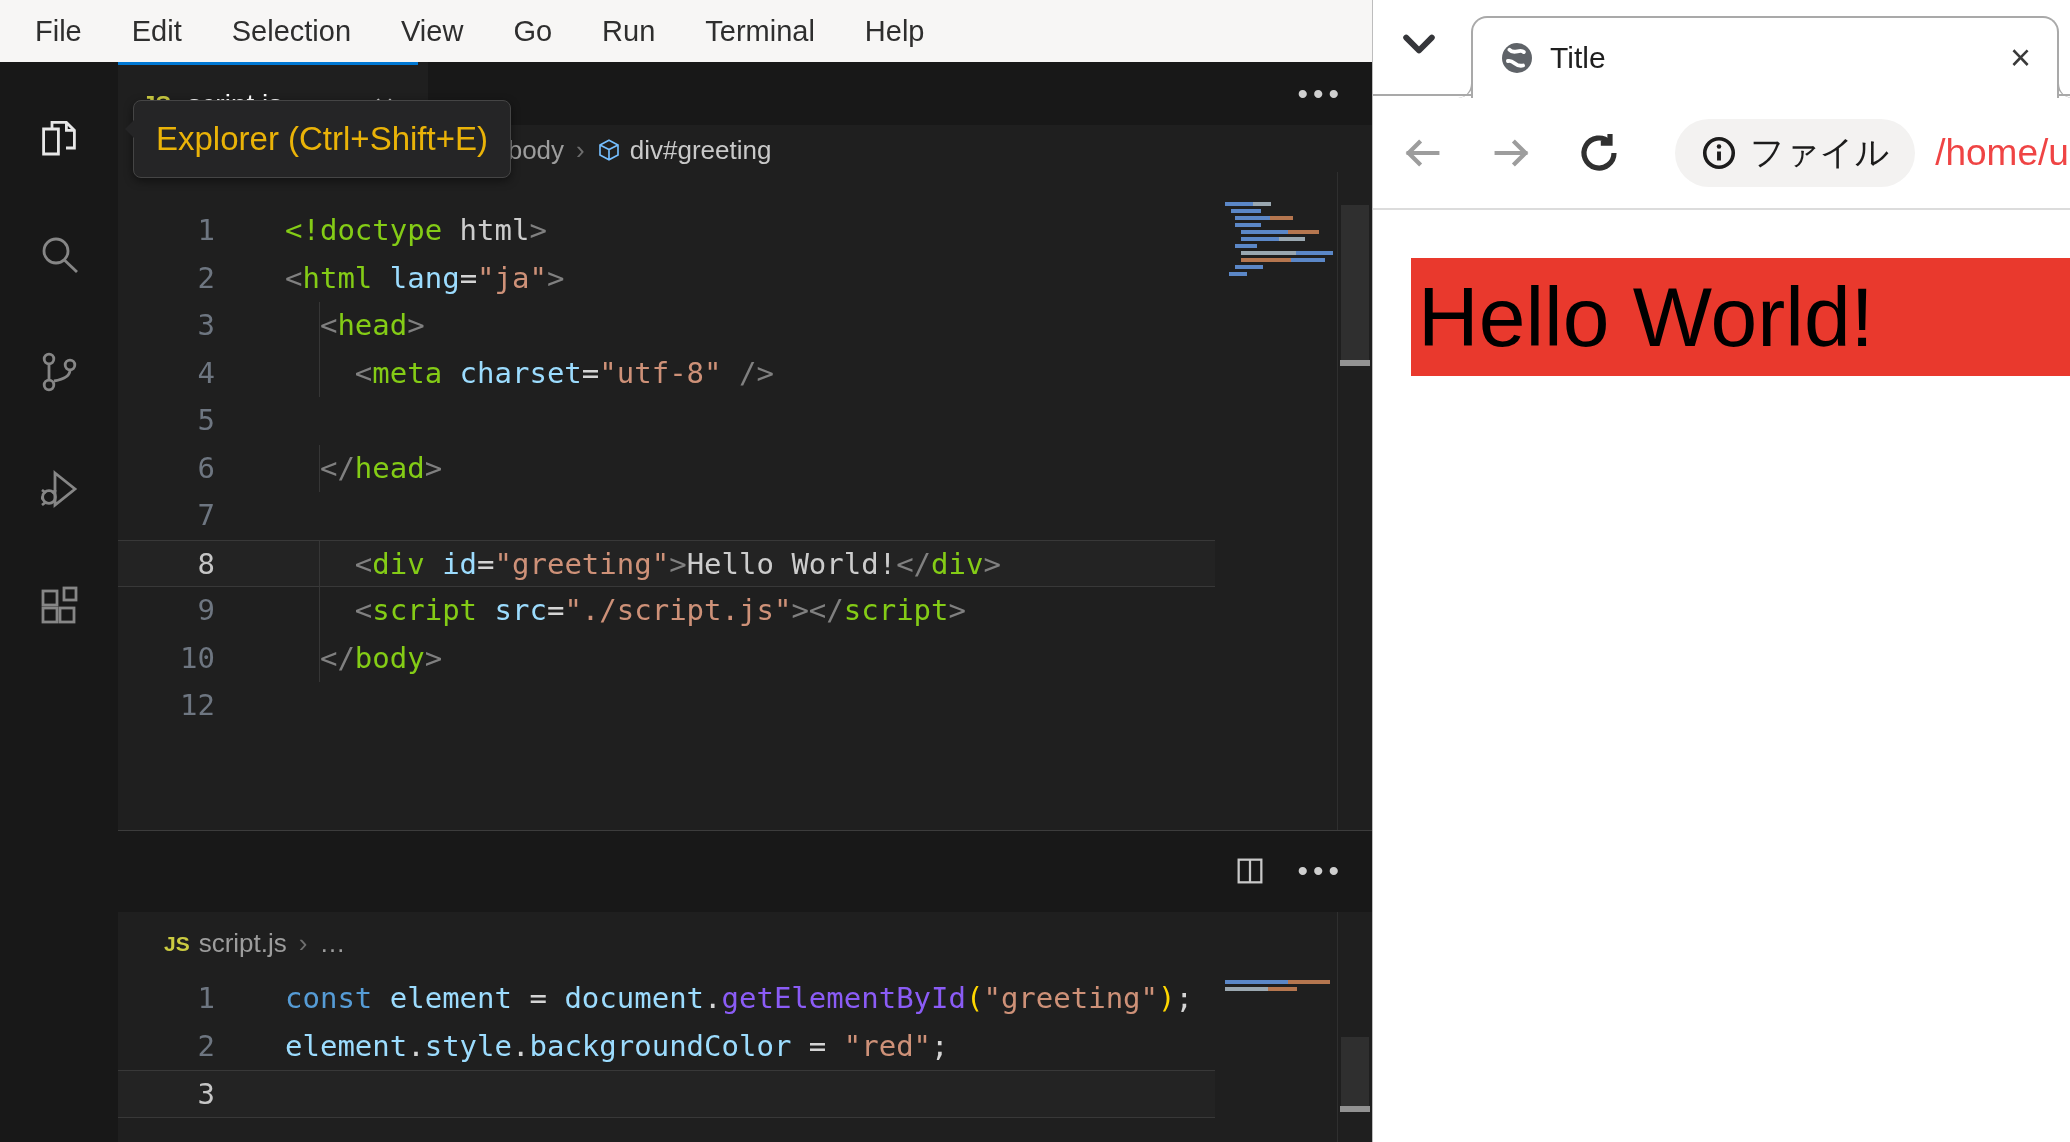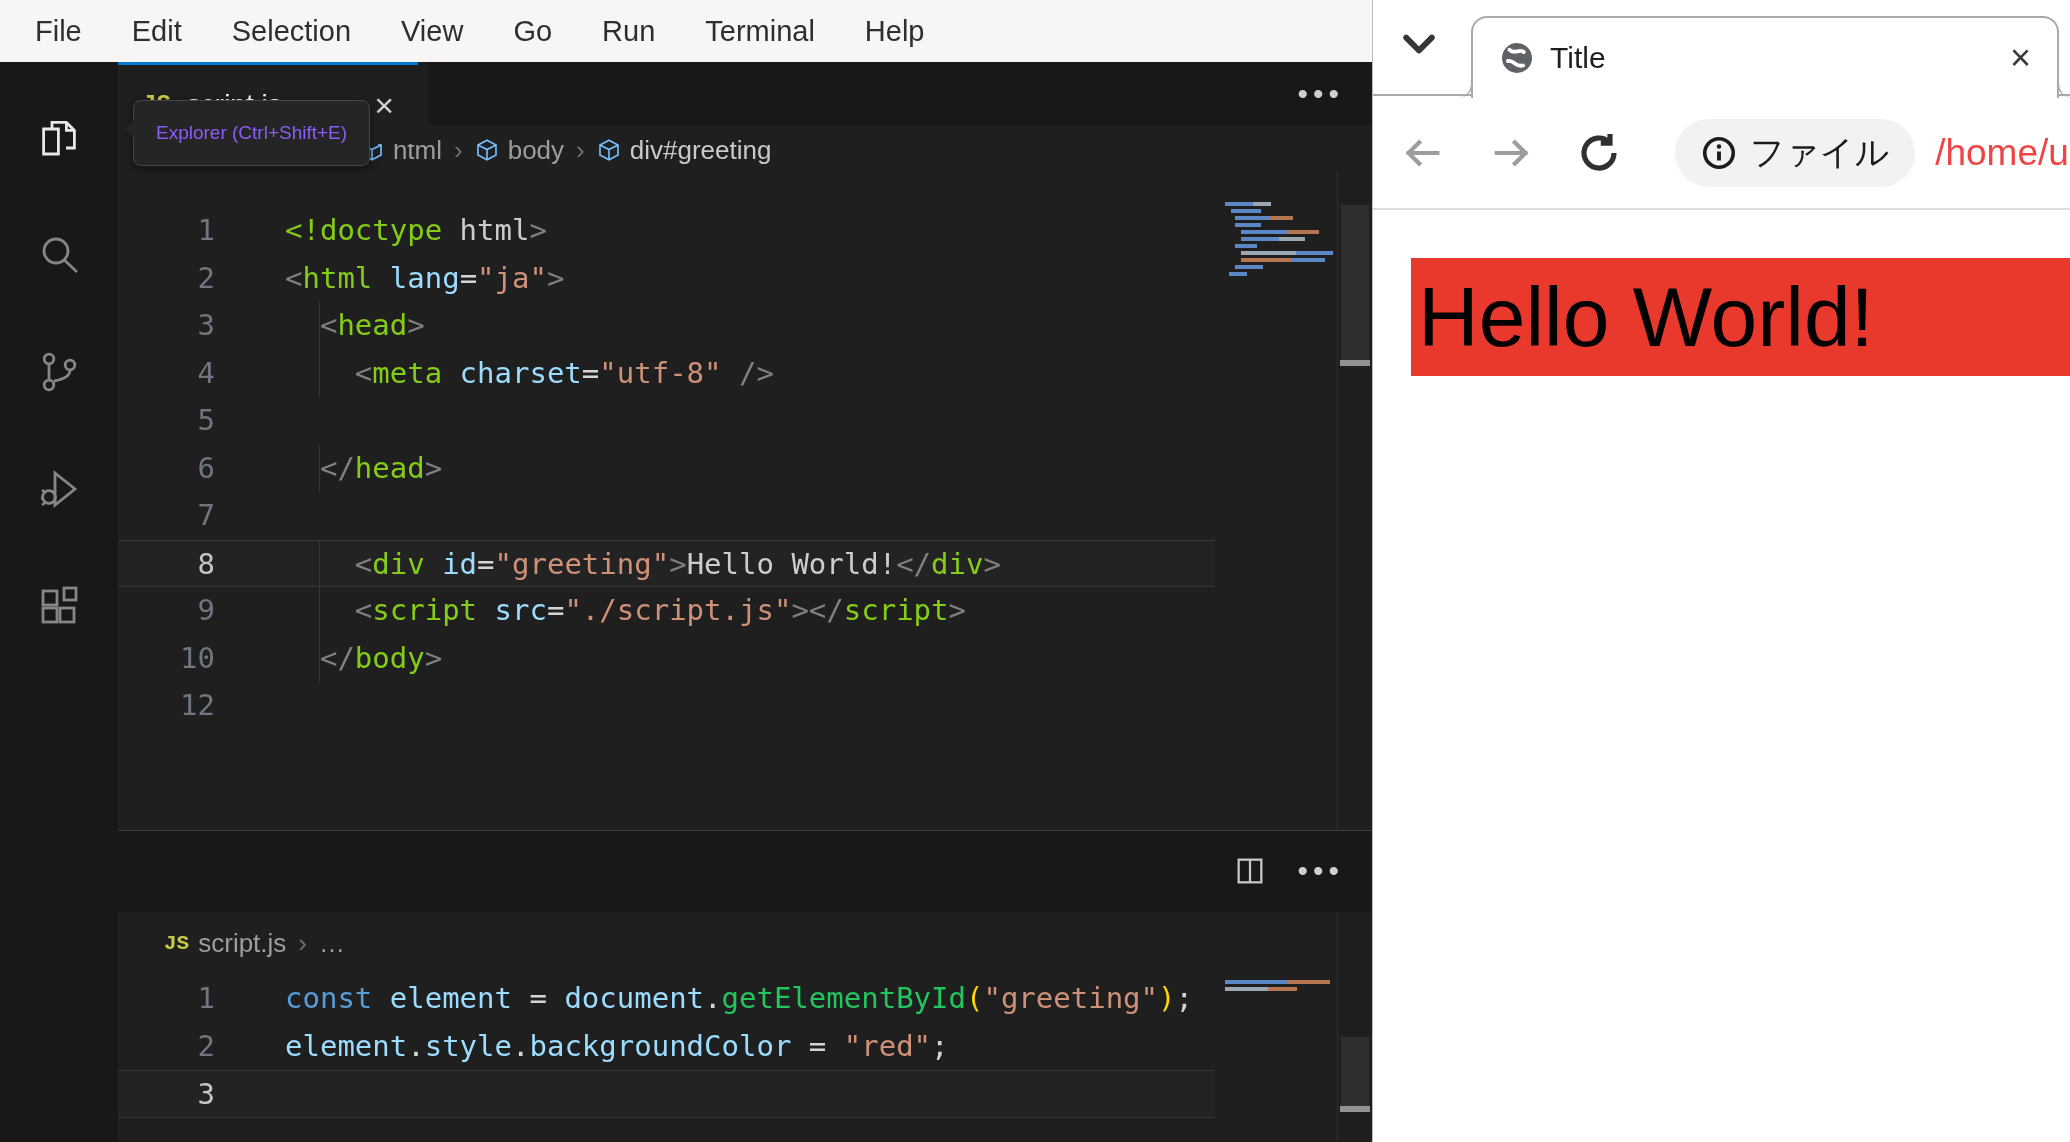--- a/index.html
+++ b/index.html
@@ -29,44 +29,44 @@
   .codewrap{position:absolute;left:0;width:1097px;font-family:"DejaVu Sans Mono",monospace;font-size:29px;}
   #code-top{top:145px;}
   #code-bot{top:913px;}
   .crow{display:flex;height:47.5px;line-height:47.5px;box-sizing:border-box;}
   .crow.cur{background:#232323;border-top:1px solid #383838;border-bottom:1px solid #383838;}
   .ln{width:97px;text-align:right;color:#6e7681;flex:none;}
   .ln.act{color:#c6c6c6;}
   .cd{padding-left:70px;white-space:pre;position:relative;}
   .guide{position:absolute;left:104px;top:0;bottom:0;width:1px;background:#363636;}
   .tk-pt{color:#808080}.tk-tag{color:#84cc16}.tk-attr{color:#9cdcfe}.tk-str{color:#ce9178}
-  .tk-txt{color:#cccccc}.tk-kw{color:#569cd6}.tk-var{color:#9cdcfe}.tk-fn{color:#22c55e}
+  .tk-txt{color:#cccccc}.tk-kw{color:#569cd6}.tk-var{color:#9cdcfe}.tk-fn{color:#8b5cf6}
   .tk-au{color:#ffd700}.tk-op{color:#d4d4d4}
   .tk-lnk{color:#ce9178;text-underline-offset:6px;}
   
   .minimap{position:absolute;left:1107px;width:115px;}
   #mini-top{top:140px;}
   #mini-bot{top:918px;}
   .mrow{height:4px;margin-bottom:3px;}
   .sbar{position:absolute;left:1219px;width:35px;border-left:1px solid #2f2f2f;box-sizing:border-box;}
   #sbar-top{top:110px;height:658px;}
   #sbar-bot{top:850px;height:230px;}
   .sthumb{position:absolute;left:3px;right:3px;background:rgba(121,121,121,0.18);}
   .sline{position:absolute;left:2px;right:2px;height:6px;background:#929292;}
   
   #tabs-bot{top:768px;height:82px;border-top:1px solid #3c3c3c;box-sizing:border-box;}
   #tab-js{position:absolute;left:0;top:0;width:300px;height:82px;background:#1f1f1f;border-top:3px solid #0078d4;box-sizing:border-box;display:flex;align-items:center;padding:0 24px;gap:16px;}
-  .js-badge{color:#cbcb41;font-weight:bold;font-size:24px;font-family:Liberation Mono, monospace;}
+  .js-badge{color:#cbcb41;font-weight:bold;font-size:24px;font-family:Liberation Sans, sans-serif;}
   .js-badge.sm{font-size:21px;margin-right:9px;}
   #tab-js .tab-label{color:#ffffff;font-size:28px;}
   #tab-js .tab-close{margin-left:auto;color:#d0d0d0;font-size:34px;line-height:1;cursor:pointer;}
   #bot-actions{position:absolute;right:28px;top:768px;height:82px;display:flex;align-items:center;gap:30px;}
   #crumbs-bot{top:850px;height:63px;padding-left:46px;}
   
-  #tooltip{position:absolute;left:133px;top:100px;height:56px;line-height:56px;background:#252526;border:1px solid #454545;border-radius:8px;color:#8b5cf6;font-size:19px;padding:4px 22px;z-index:6;box-shadow:0 3px 10px rgba(0,0,0,.45);}
+  #tooltip{position:absolute;left:133px;top:100px;height:56px;line-height:56px;background:#252526;border:1px solid #454545;border-radius:8px;color:#eab308;font-size:33px;padding:10px 22px;z-index:6;box-shadow:0 3px 10px rgba(0,0,0,.45);}
   #tooltip:before{content:'';position:absolute;left:-9px;top:19px;width:0;height:0;border-top:9px solid transparent;border-bottom:9px solid transparent;border-right:9px solid #252526;}
   
   #browser{position:absolute;left:1372px;top:0;width:698px;height:1142px;background:#ffffff;border-left:1px solid #bdbdbd;box-sizing:border-box;}
   #btabstrip{position:absolute;left:0;top:0;width:698px;height:96px;background:#fff;border-bottom:2px solid #a9a9a9;box-sizing:border-box;}
   #btab{position:absolute;left:98px;top:16px;width:588px;height:82px;background:#fff;border:2px solid #a9a9a9;border-bottom:none;border-radius:16px 16px 0 0;box-sizing:border-box;display:flex;align-items:center;padding:0 26px;gap:15px;z-index:2;}
   .flare{position:absolute;bottom:0;width:15px;height:15px;}
   .flare.l{left:-17px;border-right:2px solid #a9a9a9;border-bottom-right-radius:15px;}
   .flare.r{right:-17px;border-left:2px solid #a9a9a9;border-bottom-left-radius:15px;}
   #btab .btitle{color:#1f1f1f;font-size:30px;}
   #btab .bclose{margin-left:auto;color:#3a3a3a;font-size:36px;line-height:1;cursor:pointer;}

